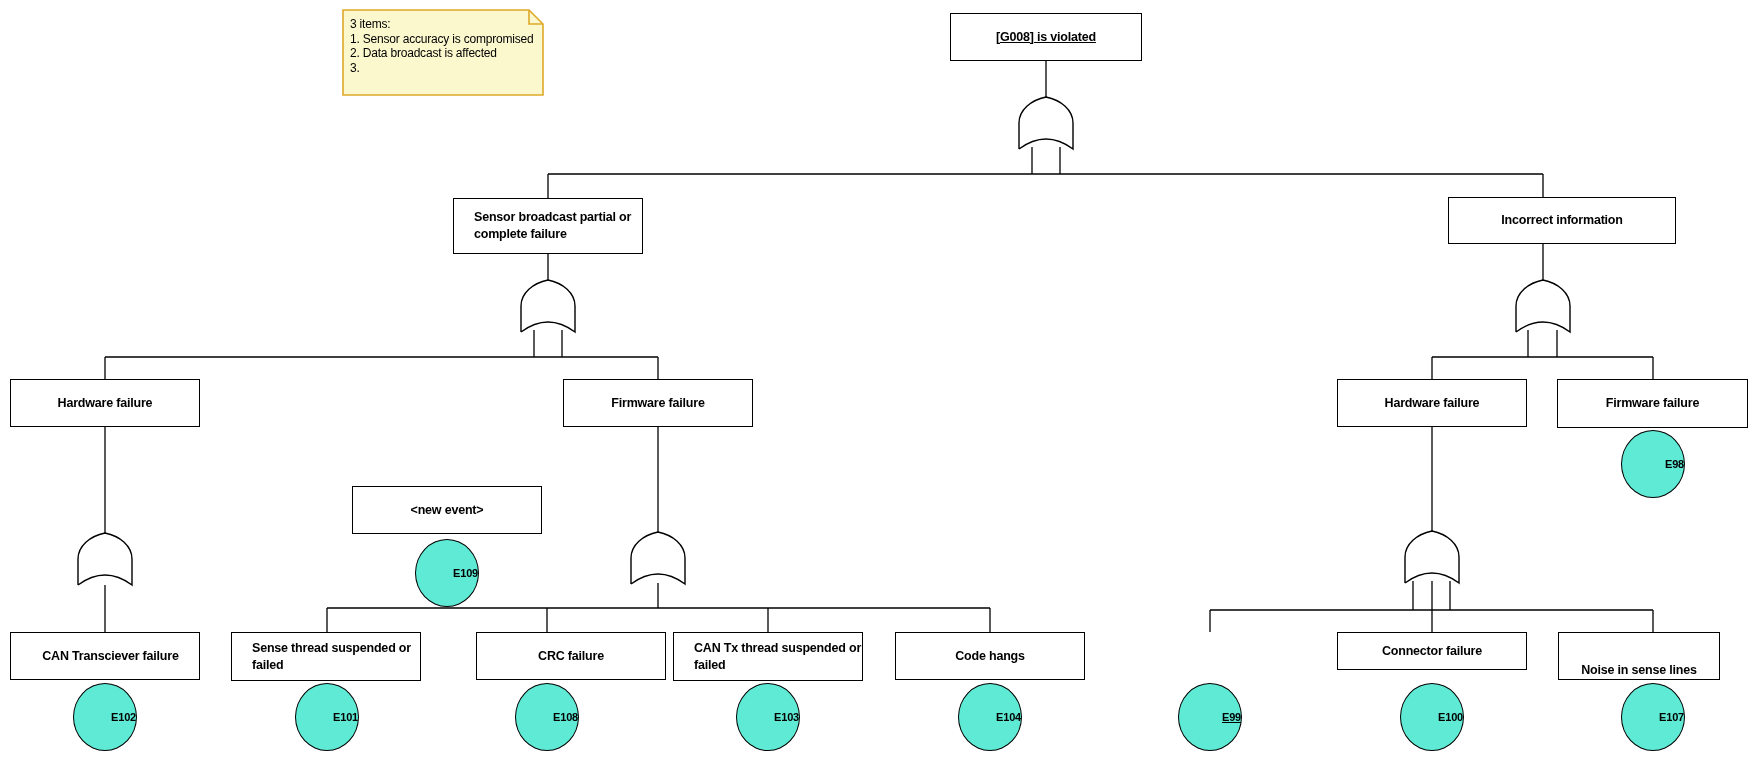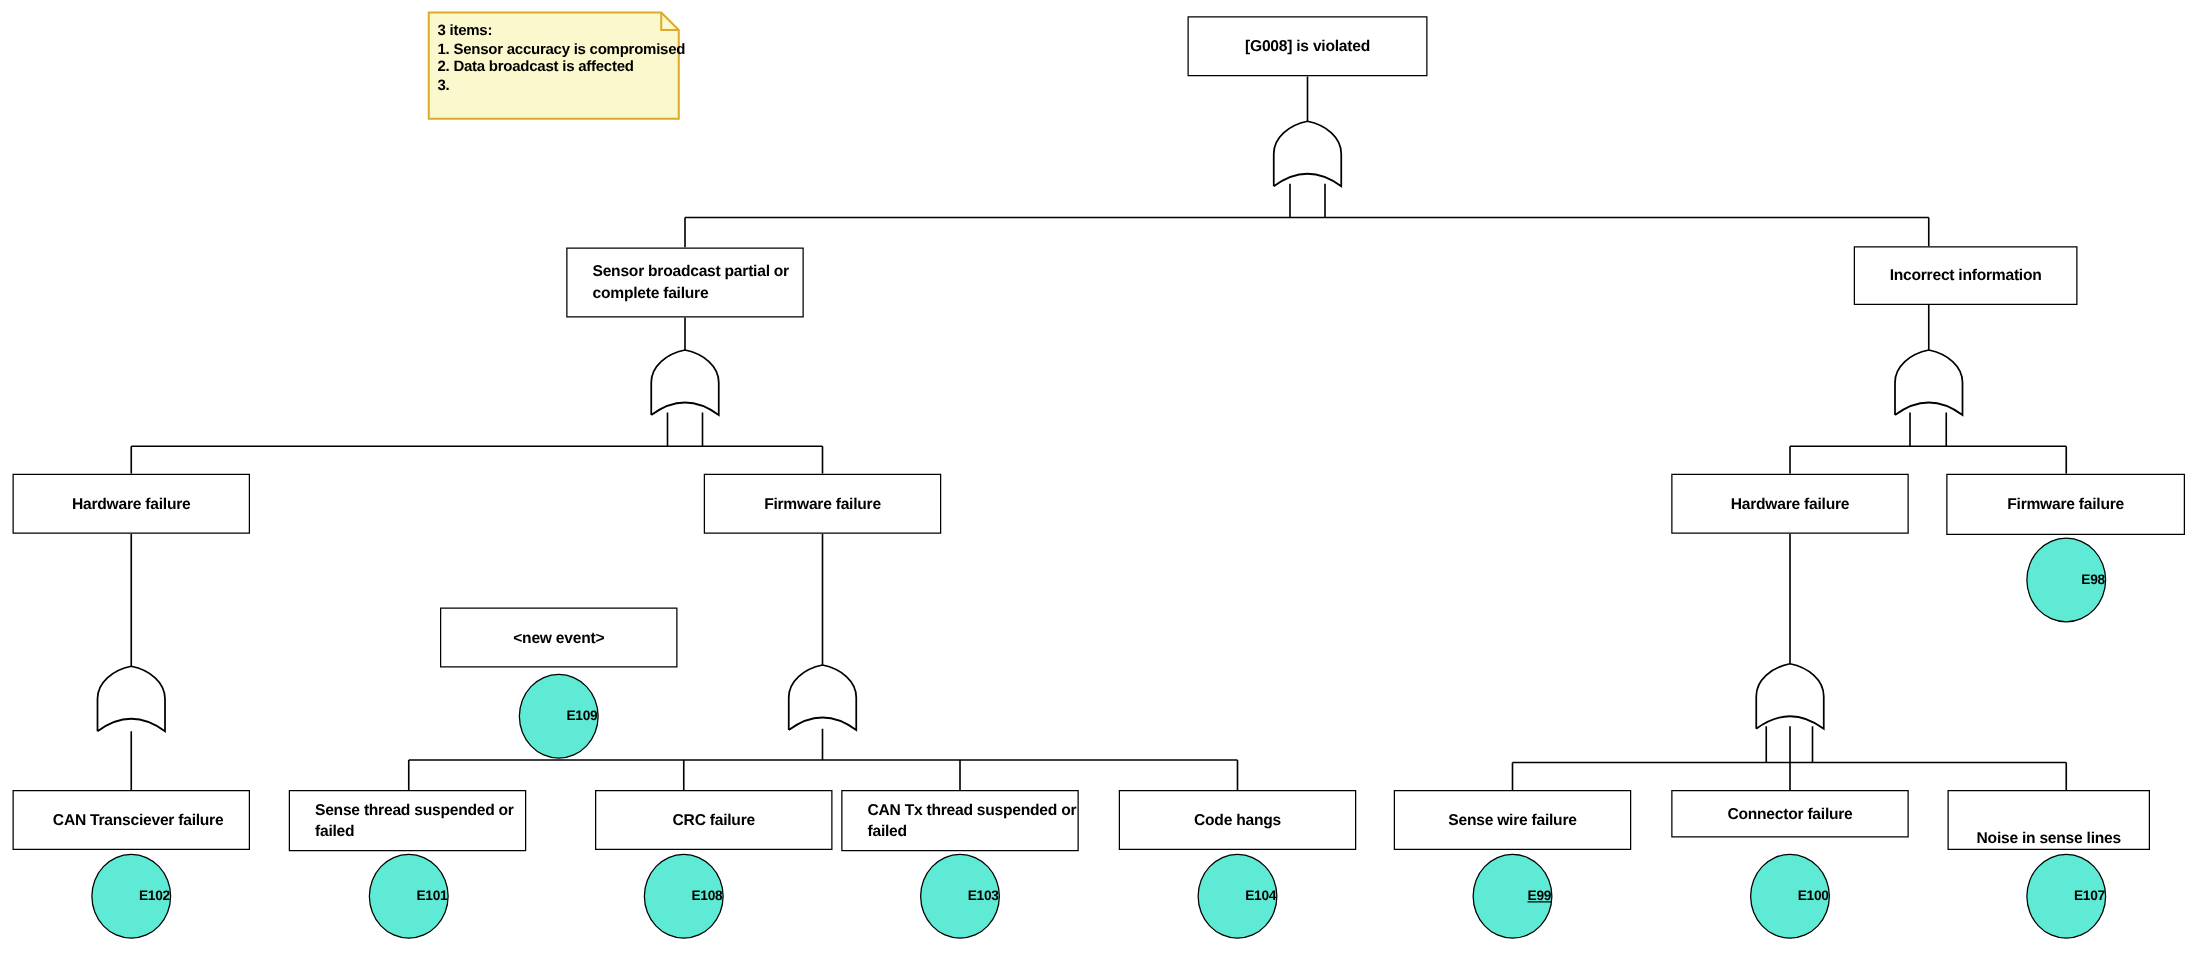--- a/index.html
+++ b/index.html
@@ -45,21 +45,21 @@
     display: flex; align-items: center; justify-content: flex-end;
     font-size: 11px; font-weight: 600; letter-spacing: -0.2px;
   }
   .note-text {
     position: absolute;
     left: 343px; top: 10px;
     width: 200px; height: 85px;
     box-sizing: border-box;
     padding: 7px 6px 0 7px;
     font-size: 12px;
-    font-weight: 700;
+    font-weight: 400;
     letter-spacing: -0.2px;
     line-height: 14.5px;
     white-space: nowrap;
   }
 </style>
 </head>
 <body>
 
 <div id="canvas">
 
@@ -124,32 +124,32 @@
     </g>
   </svg>
 
   <div class="note-text">
     <div>3 items:</div>
     <div>1. Sensor accuracy is compromised</div>
     <div>2. Data broadcast is affected</div>
     <div>3.</div>
   </div>
 
-  <div class="box" style="left:950px; top:13px; width:192px; height:48px;">
+  <div class="box" style="left:950px; top:13px; width:192px; height:48px;text-decoration:underline;">
     <span class="lbl">[G008] is violated</span>
   </div>
 
   <div class="box wrap" style="left:453px; top:198px; width:190px; height:56px;">
     <span class="lines">
       <span class="lbl">Sensor broadcast partial or</span>
       <span class="lbl">complete failure</span>
     </span>
   </div>
 
-  <div class="box" style="left:1448px; top:197px; width:179px; height:47px;margin-left:35px;">
+  <div class="box" style="left:1448px; top:197px; width:228px; height:47px;">
     <span class="lbl">Incorrect information</span>
   </div>
 
   <div class="box" style="left:10px; top:379px; width:190px; height:48px;">
     <span class="lbl">Hardware failure</span>
   </div>
 
   <div class="box" style="left:563px; top:379px; width:190px; height:48px;">
     <span class="lbl">Firmware failure</span>
   </div>
@@ -177,23 +177,20 @@
     <span class="lines">
       <span class="lbl">CAN Tx thread suspended or</span>
       <span class="lbl">failed</span>
     </span>
   </div>
 
   <div class="box" style="left:895px; top:632px; width:190px; height:48px;">
     <span class="lbl">Code hangs</span>
   </div>
 
-  <div class="box" style="left:1115px; top:632px; width:190px; height:48px;">
-    <span class="lbl">Sense wire failure</span>
-  </div>
 
   <div class="box" style="left:1337px; top:379px; width:190px; height:48px;">
     <span class="lbl">Hardware failure</span>
   </div>
 
   <div class="box" style="left:1337px; top:632px; width:190px; height:38px;">
     <span class="lbl">Connector failure</span>
   </div>
 
   <div class="box" style="left:1558px; top:632px; width:162px; height:48px;align-items:flex-end;">

